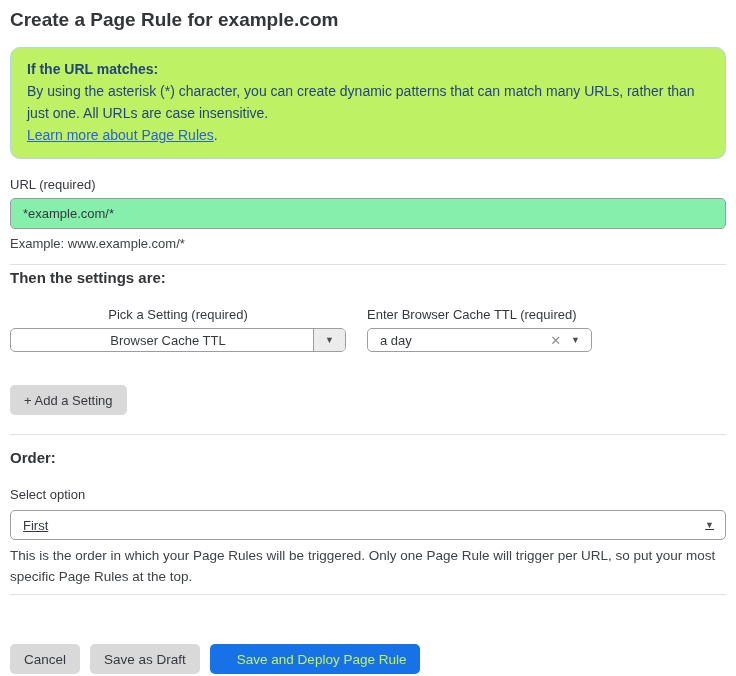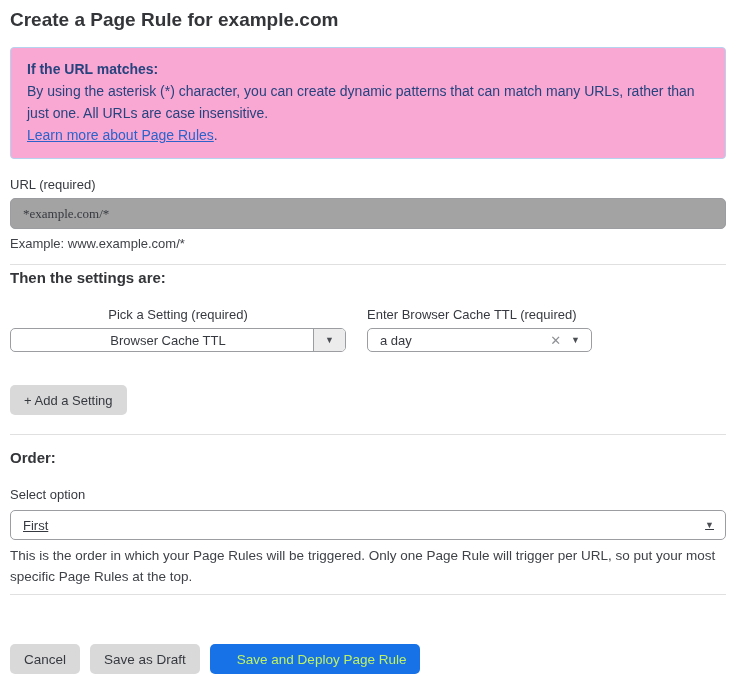--- a/index.html
+++ b/index.html
@@ -13,23 +13,23 @@
     overflow: hidden;
   }
   .page-title {
     font-size: 19px;
     font-weight: 700;
     color: #333538;
     line-height: 24px;
   }
   .info-box {
     margin-top: 15px;
-    background: #f9a8d4;
+    background: #bef264;
     border: 1px solid #b5d2ee;
-    border-radius: 4px;
+    border-radius: 10px;
     padding: 10px 16px 12px 16px;
     font-size: 14px;
     line-height: 22px;
     color: #26437e;
   }
   .info-box .info-heading { font-weight: 700; }
   .info-box a.info-link {
     color: #2c62c9;
     text-decoration: underline;
     cursor: pointer;
@@ -40,24 +40,24 @@
     color: #36393f;
     line-height: 15px;
   }
   .text-input {
     margin-top: 6px;
     width: 100%;
     height: 31px;
     border: 1px solid #9b9da1;
     border-radius: 5px;
     padding: 0 12px;
-    font-family: Liberation Serif, serif;
-    font-size: 13px;
-    color: #36393f;
-    background: #a3a3a3;
+    font-family: Liberation Sans, sans-serif;
+    font-size: 13px;
+    color: #36393f;
+    background: #86efac;
     outline: none;
     display: block;
   }
   .helper-text {
     margin-top: 7px;
     font-size: 13px;
     color: #3f4247;
     line-height: 15px;
   }
   .divider {

